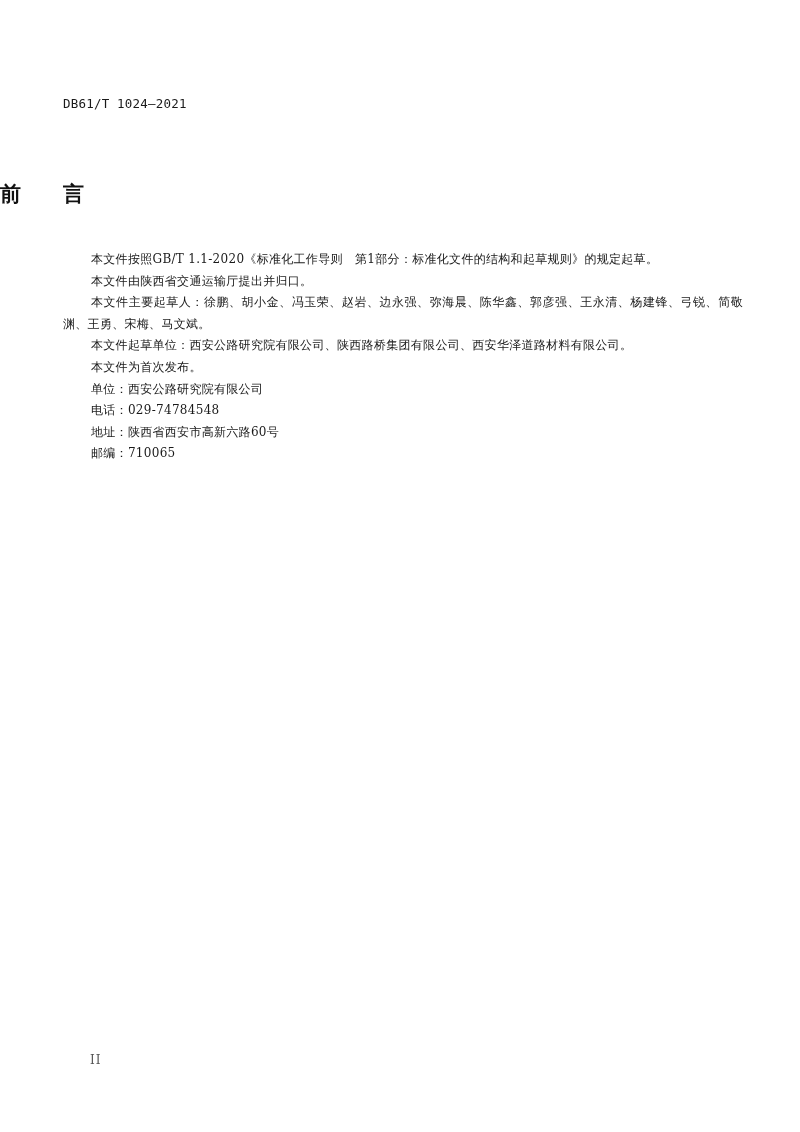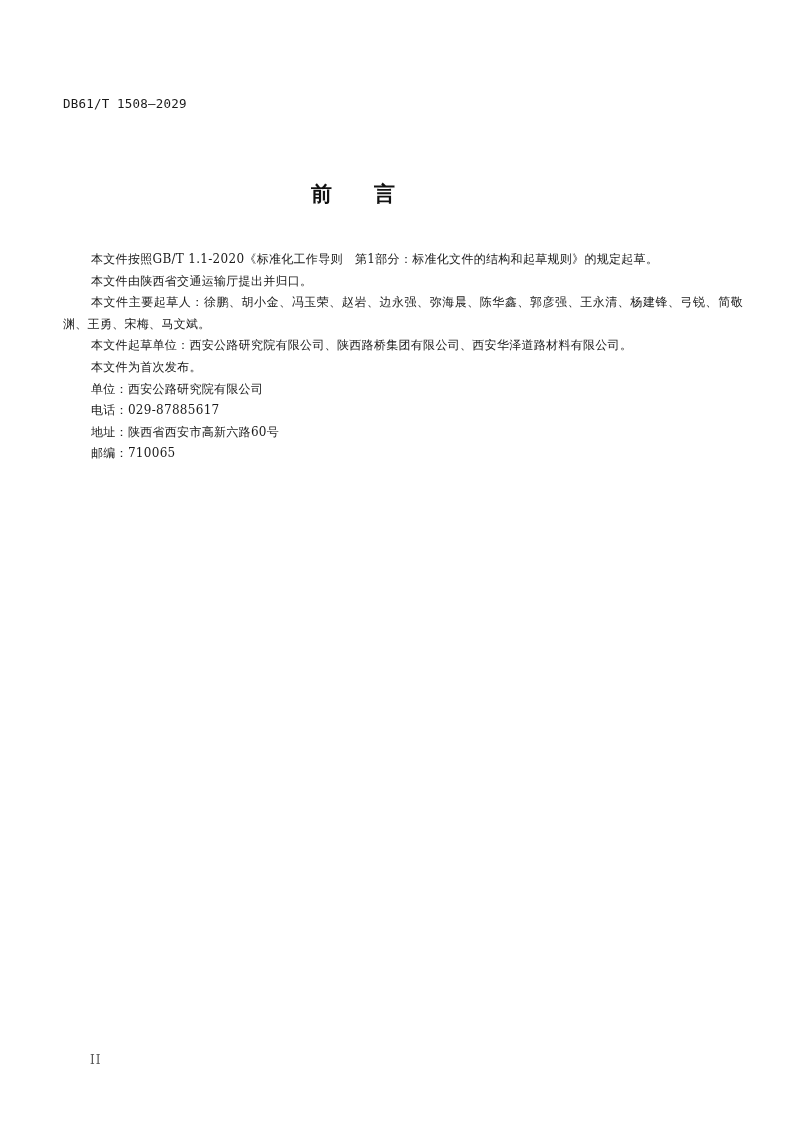--- a/index.html
+++ b/index.html
@@ -22,21 +22,20 @@
       font-family: "DejaVu Sans Mono", "Liberation Mono", monospace;
       font-size: 12.5px;
       letter-spacing: 0.2px;
       color: #1a1a1a;
     }
     .title {
       position: absolute;
       left: 0;
       width: 706px;
       top: 180px;
-      text-align: center;
       font-family: "DejaVu Sans", "Liberation Sans", sans-serif;
       font-size: 21px;
       font-weight: bold;
       color: #111;
     }
     .title span { display: inline-block; }
     .title .gap { width: 42px; }
     .body {
       position: absolute;
       left: 63px;
@@ -60,31 +59,31 @@
       font-family: "DejaVu Serif", "Liberation Serif", serif;
       font-size: 12px;
       color: #555;
       letter-spacing: 1px;
       margin-top: 12px;
     }
   </style>
 </head>
 <body>
 
-<div class="doc-code">DB61/T 1508—2029</div>
+<div class="doc-code">DB61/T 1024—2021</div>
 
 <div class="title">
   <span>前</span><span class="gap"></span><span>言</span>
 </div>
 
 <div class="body">
   <p class="para">本文件按照GB/T 1.1-2020《标准化工作导则　第1部分：标准化文件的结构和起草规则》的规定起草。</p>
   <p class="para">本文件由陕西省交通运输厅提出并归口。</p>
   <p class="para">本文件主要起草人：徐鹏、胡小金、冯玉荣、赵岩、边永强、弥海晨、陈华鑫、郭彦强、王永清、杨建锋、弓锐、简敬渊、王勇、宋梅、马文斌。</p>
   <p class="para">本文件起草单位：西安公路研究院有限公司、陕西路桥集团有限公司、西安华泽道路材料有限公司。</p>
   <p class="para">本文件为首次发布。</p>
   <p class="para">单位：西安公路研究院有限公司</p>
-  <p class="para">电话：029-87885617</p>
+  <p class="para">电话：029-74784548</p>
   <p class="para">地址：陕西省西安市高新六路60号</p>
   <p class="para">邮编：710065</p>
 </div>
 
 <div class="page-num">II</div>
 
 </body></html>

